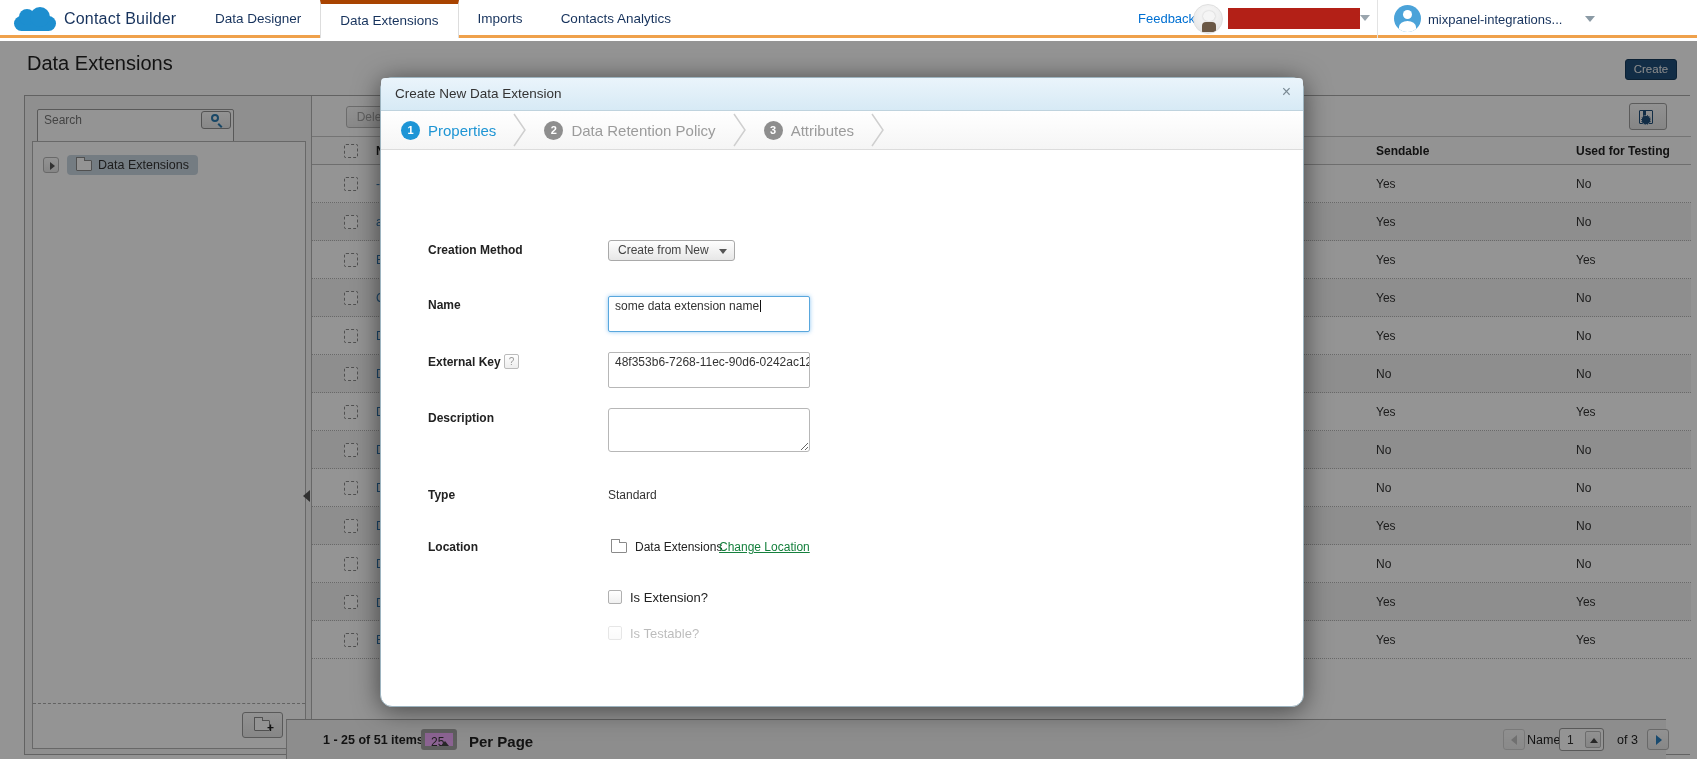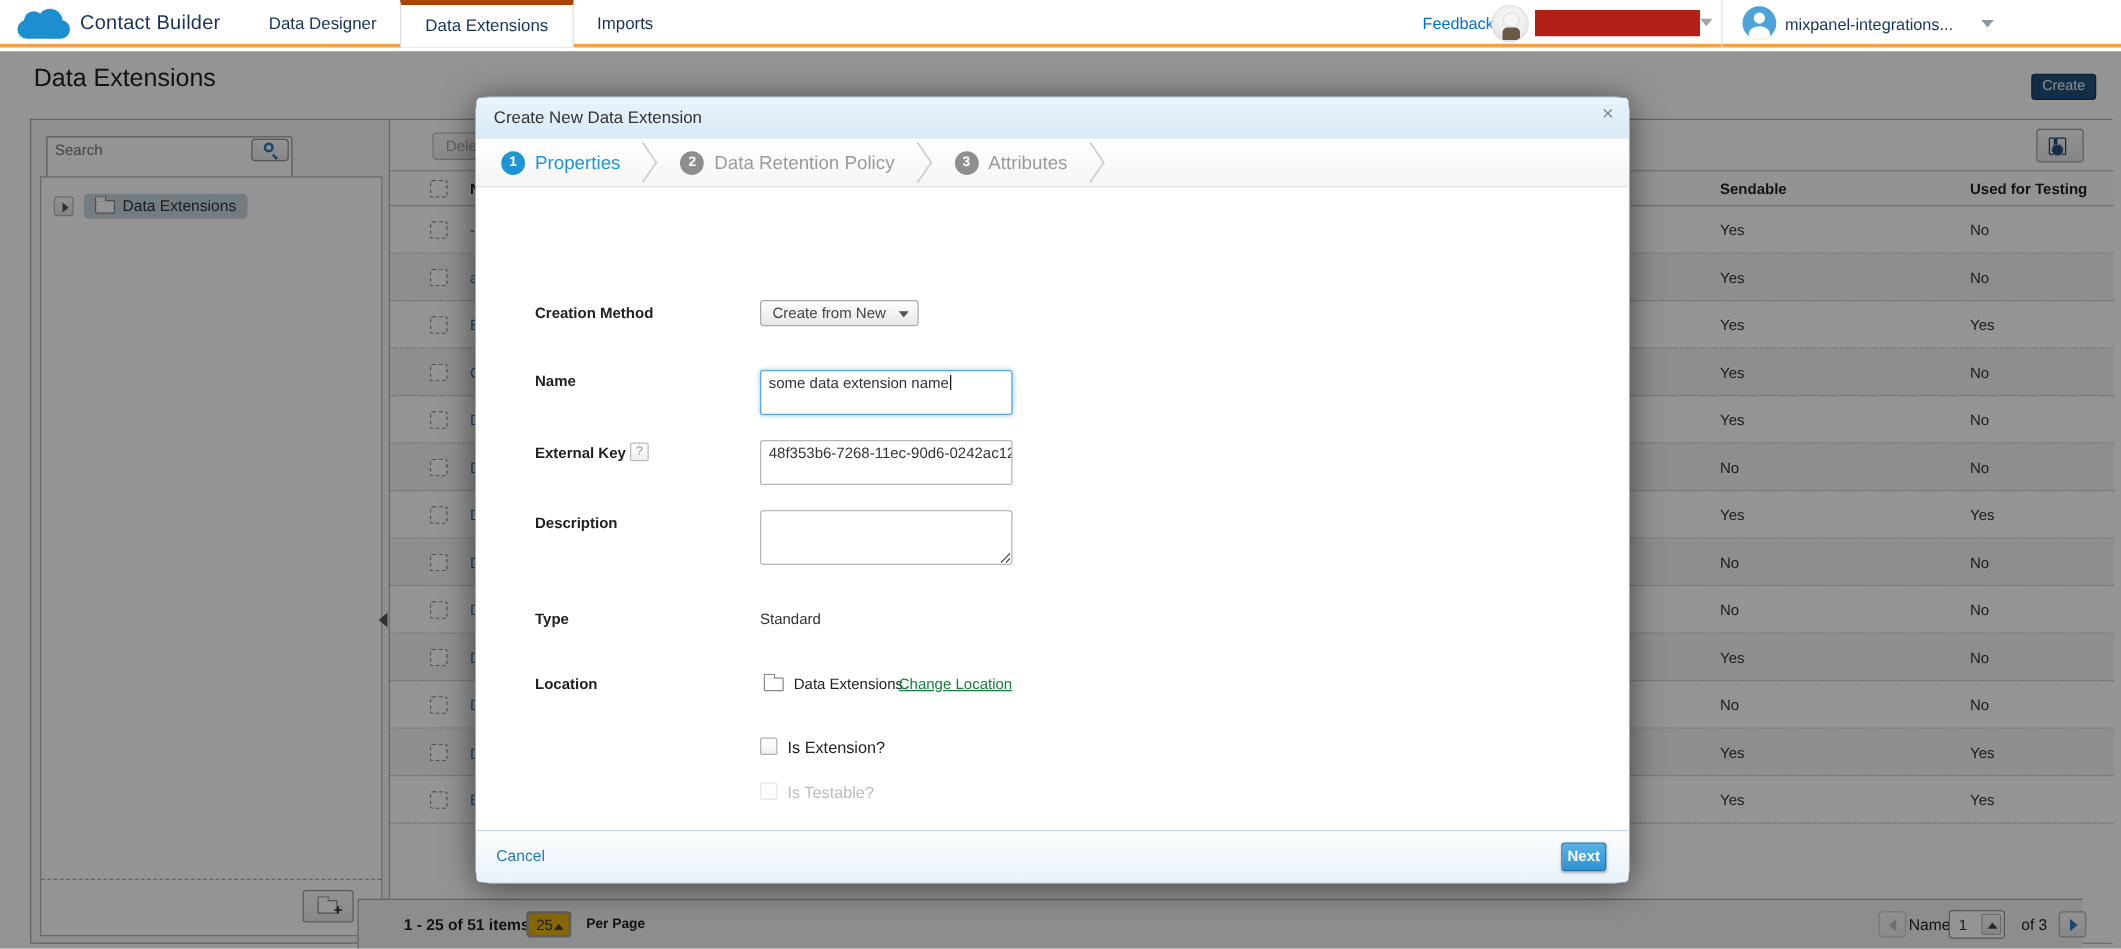--- a/index.html
+++ b/index.html
@@ -74,23 +74,23 @@
   .rows { position:absolute; left:0; top:69px; width:100%; }
   .trow { position:relative; width:100%; height:38px; border-bottom:1px dotted #b5b5b5; }
   .trow.alt { background:#f4f4f4; }
   .trow .cbx { left:32px; top:12px; }
   .cell-name { position:absolute; left:64px; top:12px; font-size:12px; color:#2f79b5; white-space:nowrap; cursor:pointer; }
   .cell-send { position:absolute; left:1064px; top:12px; font-size:12px; color:#333; }
   .cell-test { position:absolute; left:1264px; top:12px; font-size:12px; color:#333; }
 
   .pagination { position:absolute; left:286px; bottom:0; width:1380px; height:40px; border-top:1px solid #a9a9a9; border-left:1px solid #b3b3b3; background:#f3f3f3; }
   .pg-range { position:absolute; left:36px; top:13px; font-size:12.5px; color:#222; font-weight:700; }
-  .pg-select { position:absolute; left:134px; top:9px; width:36px; height:21px; border:2px solid #a3a3a3; border-radius:3px; background:#eab308; font-size:12px; color:#333; line-height:19px; padding-left:6px; cursor:pointer; }
+  .pg-select { position:absolute; left:134px; top:9px; width:36px; height:21px; border:4px solid #a3a3a3; border-radius:3px; background:#f0abfc; font-size:12px; color:#333; line-height:19px; padding-left:6px; cursor:pointer; }
   .pg-select .up { position:absolute; right:4px; top:8px; width:0; height:0; border-left:4px solid transparent; border-right:4px solid transparent; border-bottom:5px solid #444; }
-  .pg-perpage { position:absolute; left:182px; top:13px; font-size:11px; color:#222; font-weight:700; }
+  .pg-perpage { position:absolute; left:182px; top:13px; font-size:15px; color:#222; font-weight:700; }
   .pg-btn { position:absolute; top:9px; width:22px; height:21px; border:1px solid #b5b5b5; border-radius:3px; background:linear-gradient(#fbfbfb,#e9e9e9); cursor:pointer; }
   .pg-prev { left:1216px; opacity:.55; } .pg-next { left:1360px; }
   .pg-prev::after { content:''; position:absolute; left:7px; top:5px; border-top:5px solid transparent; border-bottom:5px solid transparent; border-right:6px solid #9a9a9a; }
   .pg-next::after { content:''; position:absolute; left:8px; top:5px; border-top:5px solid transparent; border-bottom:5px solid transparent; border-left:6px solid #2a80c0; }
   .pg-label { position:absolute; left:1240px; top:13px; font-size:12.5px; color:#222; }
   .pg-input { position:absolute; left:1272px; top:8px; width:45px; height:23px; border:1px solid #999; border-radius:3px; background:#fff; }
   .pg-input .val { position:absolute; left:7px; top:4px; font-size:12px; color:#333; }
   .pg-input .spin { position:absolute; right:2px; top:2px; width:16px; height:17px; border:1px solid #bbb; border-radius:2px; background:linear-gradient(#fafafa,#e6e6e6); }
   .pg-input .spin::after { content:''; position:absolute; left:4px; top:6px; border-left:4px solid transparent; border-right:4px solid transparent; border-bottom:5px solid #444; }
   .pg-of { position:absolute; left:1330px; top:13px; font-size:12.5px; color:#222; }
@@ -142,20 +142,21 @@
   <div class="cloud">
       <div class="c1"></div>
       <div class="c2"></div>
       <div class="c3"></div>
     </div>
   <div class="brand">Contact Builder</div>
   <div class="tabs">
     <div class="tab"><span>Data Designer</span></div>
       <div class="tab active alt"><span>Data Extensions</span></div>
       <div class="tab"><span>Imports</span></div>
+      <div class="tab"><span>Contacts Analytics</span></div>
   </div>
   <div class="feedback">Feedback</div>
   <div class="avatar"></div>
   <div class="redacted"></div>
   <div class="redacted-caret"></div>
   <div class="nav-divider"></div>
   <div class="user-icon"></div>
   <div class="user-name">mixpanel-integrations...</div>
   <div class="user-caret"></div>
 </div>
@@ -358,17 +359,13 @@
     <span class="loc-name">Data Extensions</span>
     <span class="loc-link">Change Location</span>
 
     <span class="sendable-row"><span class="chk"></span>
     <span class="chk-label">Is Extension?</span></span>
 
     <span class="testable-row"><span class="chk"></span>
     <span class="chk-label">Is Testable?</span></span>
   </div>
 
-  <div class="modal-footer">
-    <span class="cancel-link">Cancel</span>
-    <div class="next-btn">Next</div>
-  </div>
 </div>
 
 </body></html>

